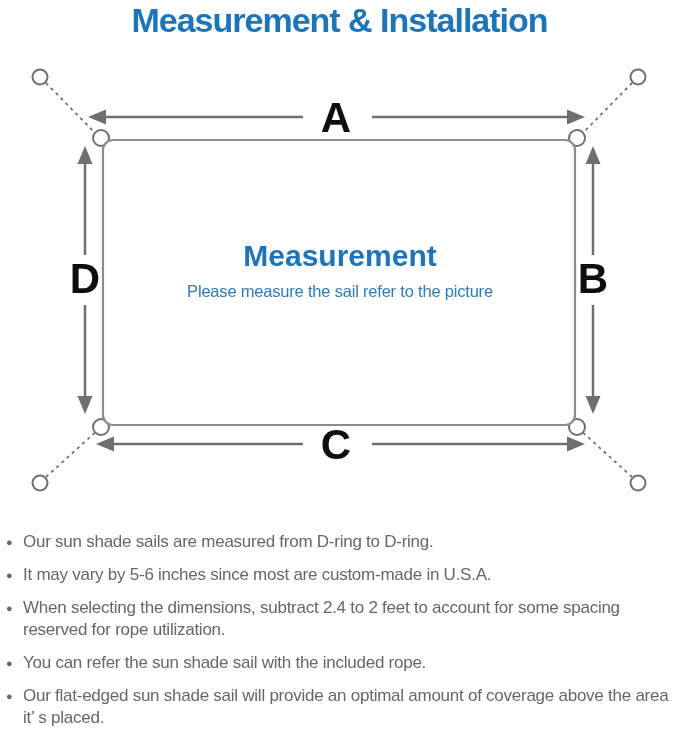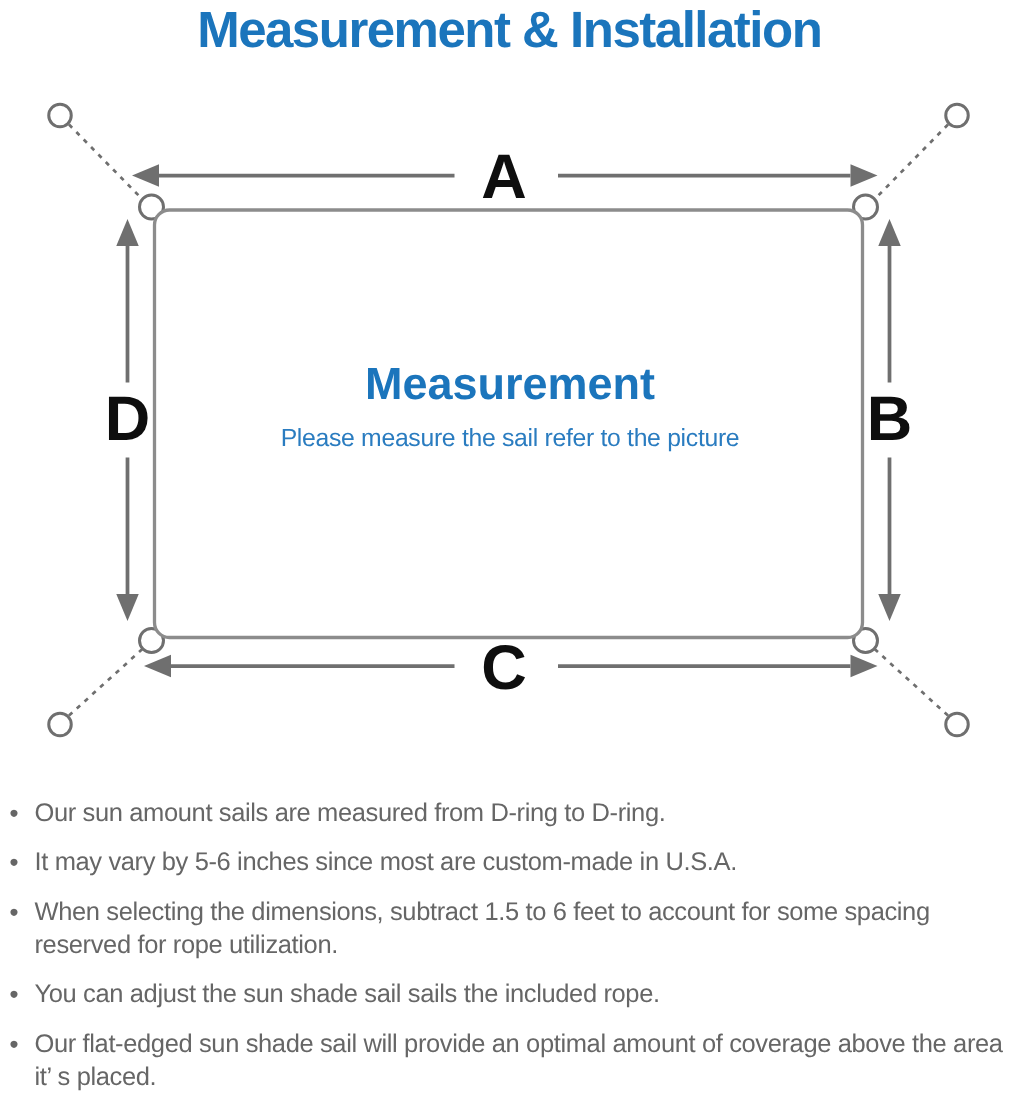--- a/index.html
+++ b/index.html
@@ -105,33 +105,33 @@
     </g>
     <text class="g-label" x="593" y="241">B</text>
 
     <text class="g-heading" x="340" y="214">Measurement</text>
     <text class="g-sub" x="340" y="245">Please measure the sail refer to the picture</text>
   </svg>
 
   <ul class="notes">
     <li>
       <span class="dot">●</span>
-      <span>Our sun amount sails are measured from D-ring to D-ring.</span>
+      <span>Our sun shade sails are measured from D-ring to D-ring.</span>
     </li>
     <li>
       <span class="dot">●</span>
       <span>It may vary by 5-6 inches since most are custom-made in U.S.A.</span>
     </li>
     <li>
       <span class="dot">●</span>
-      <span>When selecting the dimensions, subtract 1.5 to 6 feet to account for some spacing reserved for rope utilization.</span>
+      <span>When selecting the dimensions, subtract 2.4 to 2 feet to account for some spacing reserved for rope utilization.</span>
     </li>
     <li>
       <span class="dot">●</span>
-      <span>You can adjust the sun shade sail sails the included rope.</span>
+      <span>You can refer the sun shade sail with the included rope.</span>
     </li>
     <li>
       <span class="dot">●</span>
       <span>Our flat-edged sun shade sail will provide an optimal amount of coverage above the area it’ s placed.</span>
     </li>
   </ul>
 
 </div>
 
 </body></html>

